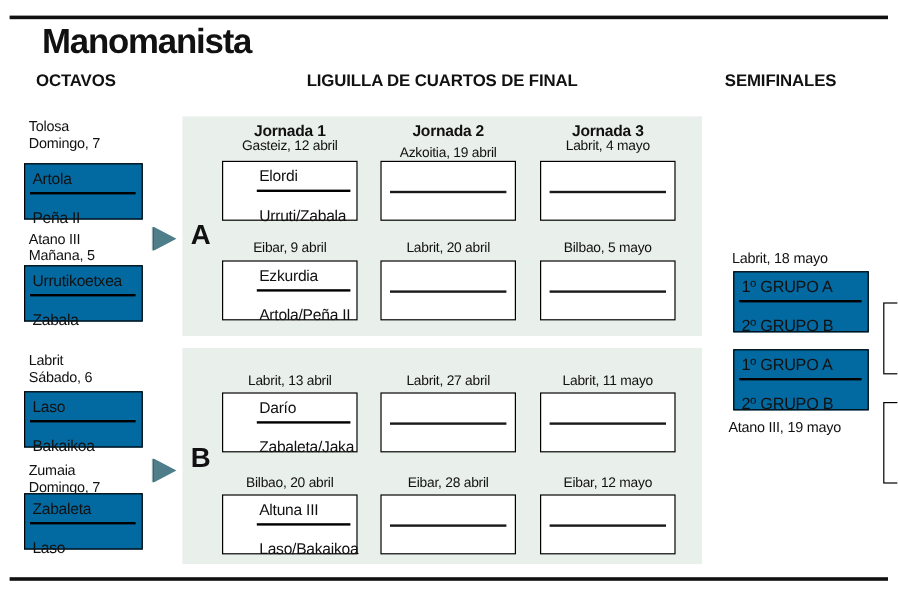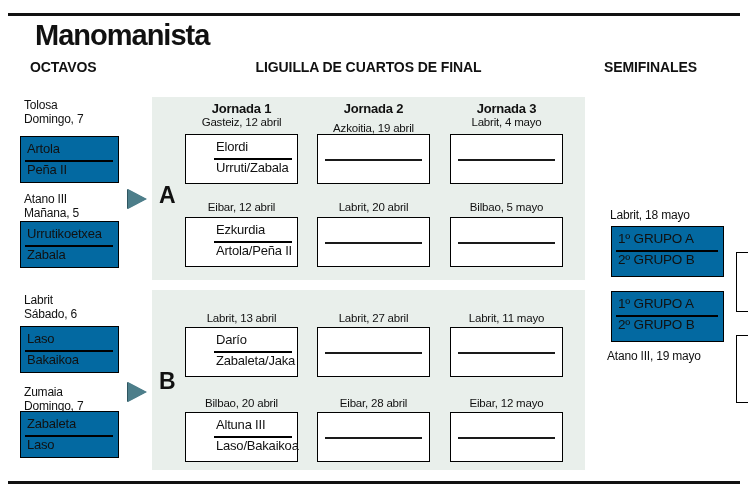--- a/index.html
+++ b/index.html
@@ -12,21 +12,21 @@
   .title{position:absolute;left:7px;top:19px;font-size:29px;font-weight:bold;letter-spacing:-1px;margin-left:28px;}
   .colhead{position:absolute;top:59px;font-size:14px;font-weight:bold;letter-spacing:-0.1px;}
   .oct-label{position:absolute;left:24px;font-size:12px;line-height:13.5px;}
   .pair-box{
     position:absolute;background:#0369a1;border:1.6px solid #000;box-sizing:border-box;
   }
   .p-top{
     height:23px;display:flex;align-items:center;font-size:13px;
     margin:0 5px 0 4px;padding-left:2px;border-bottom:2px solid #000;
   }
-  .p-bot{height:14px;display:flex;align-items:center;font-size:13px;padding-left:6px;}
+  .p-bot{height:14px;display:flex;align-items:center;font-size:13px;padding-left:6px;margin-top:12px;}
   .arrow{
     position:absolute;left:128px;width:0;height:0;
     border-top:10px solid transparent;border-bottom:10px solid transparent;
     border-left:19px solid #4d7e8a;filter:drop-shadow(-1px 0 0 #2e5560);
   }
   .panel{position:absolute;left:152px;width:433px;background:#e9efeb;}
   .pcol{position:absolute;width:113px;top:0;height:100%;}
   .jornada{position:absolute;width:113px;text-align:center;font-size:13px;font-weight:bold;}
   .cdate{position:absolute;width:113px;text-align:center;font-size:11.5px;white-space:nowrap;}
   .mbox{position:absolute;left:0;width:113px;height:50px;background:#fff;border:1.6px solid #000;box-sizing:border-box;padding-left:24px;}
@@ -91,21 +91,21 @@
   <div class="panel" style="top:97px;height:183px">
     <div class="group-letter" style="top:85px">A</div>
 
     <div class="pcol" style="left:33px">
       <div class="jornada" style="top:4px">Jornada 1</div>
       <div class="cdate" style="top:19px">Gasteiz, 12 abril</div>
       <div class="mbox" style="top:37px">
         <div class="p-top">Elordi</div>
         <div class="p-bot">Urruti/Zabala</div>
       </div>
-      <div class="cdate" style="top:104px">Eibar, 12 abril</div>
+      <div class="cdate" style="top:104px">Eibar, 9 abril</div>
       <div class="mbox" style="top:120px">
         <div class="p-top">Ezkurdia</div>
         <div class="p-bot">Artola/Peña II</div>
       </div>
     </div>
 
     <div class="pcol" style="left:165px">
       <div class="jornada" style="top:4px">Jornada 2</div>
       <div class="cdate" style="top:25px">Azkoitia, 19 abril</div>
       <div class="mbox" style="top:37px">

